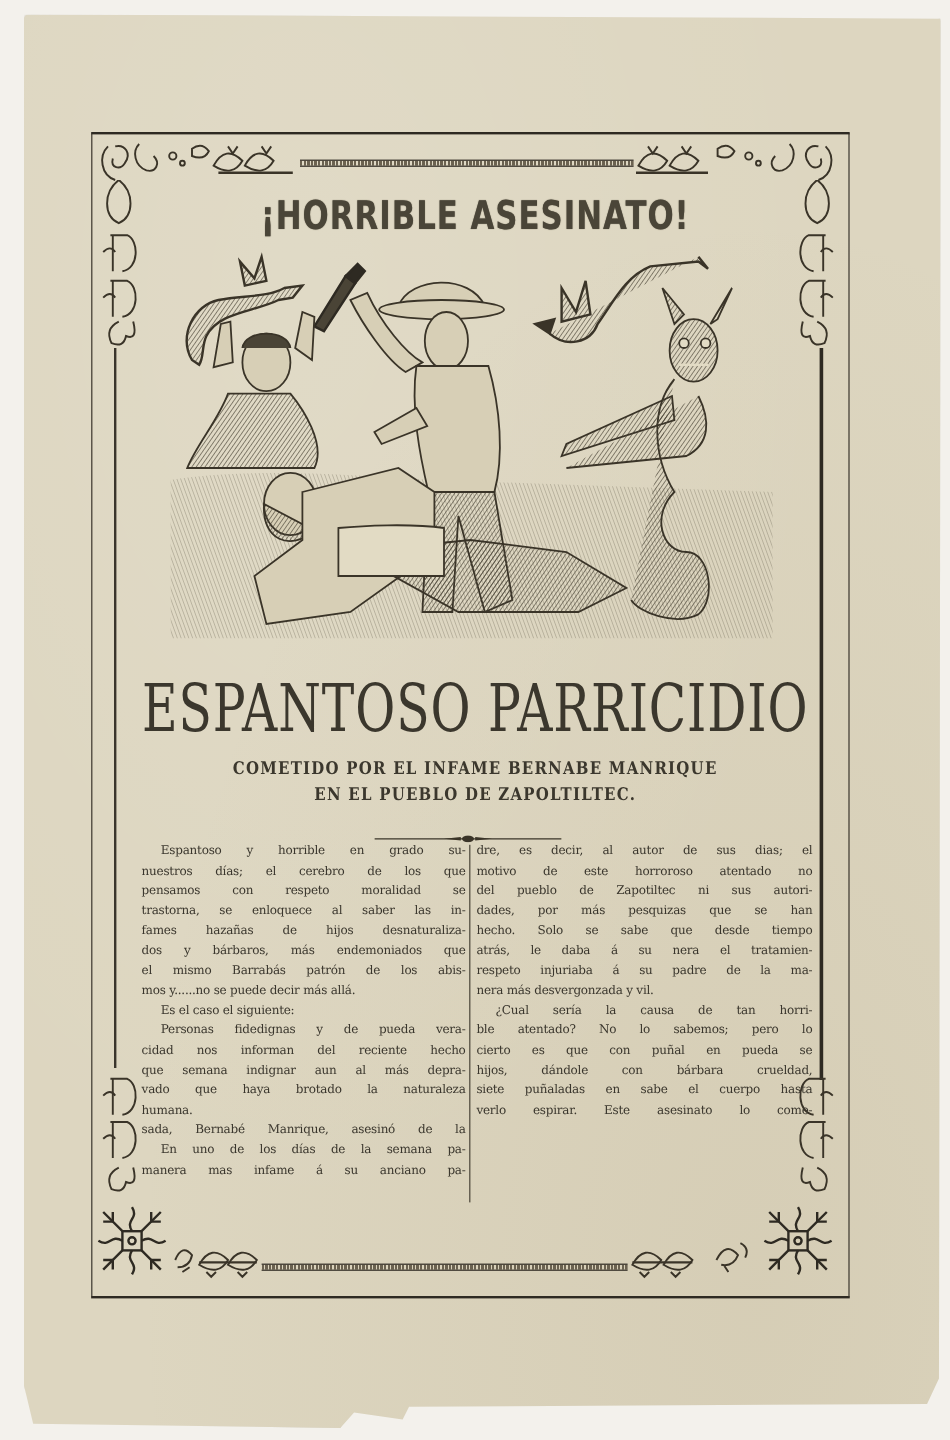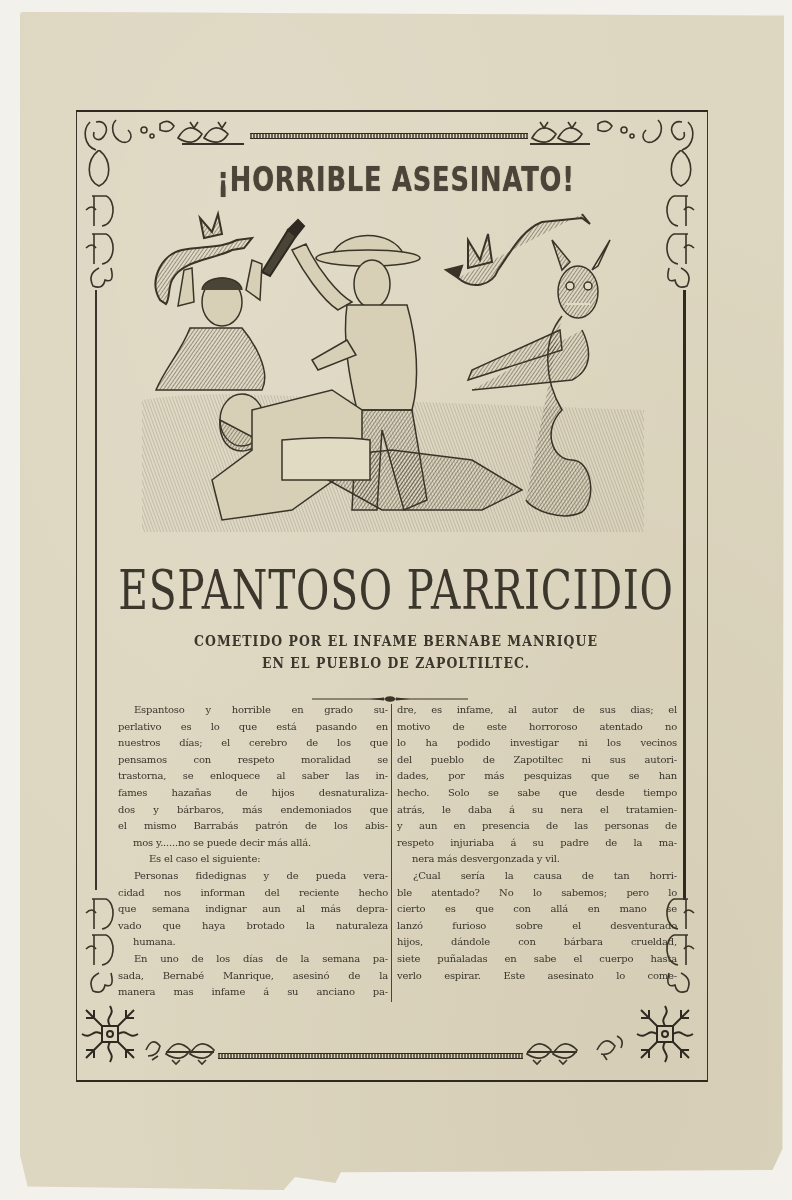--- a/index.html
+++ b/index.html
@@ -74,21 +74,21 @@
     position:absolute; left:312px; top:687px; width:156px; height:6px;
   }
   .divider svg { width:100%; height:100%; }
 
   .col {
     position:absolute; top:702px; font-family:"DejaVu Serif", serif;
     font-size:10px; line-height:16.6px; color:#3a362d; text-align:justify;
     text-align-last:justify; letter-spacing:-0.2px;
   }
   .col .line { display:block; text-align:justify; text-align-last:justify; white-space:nowrap; height:16.6px; }
-  .col .line.last { text-align-last:left;margin-left:15px; }
+  .col .line.last { text-align-last:left; }
   .col-left { left:118px; width:270px; }
   .col-right { left:397px; width:280px; }
   .col-sep {
     position:absolute; left:391px; top:704px; width:1px; height:298px;
     background:#4a4538;
   }
   .indent { padding-left:16px; }
 </style>
 </head>
 <body>
@@ -297,50 +297,46 @@
 <div class="divider">
   <svg viewBox="0 0 156 6" preserveAspectRatio="none">
     <path d="M0 3 H156" stroke="#3a3428" stroke-width="1"></path>
     <path d="M58 3 L 72 1.5 L 72 4.5 Z M98 3 L 84 1.5 L 84 4.5 Z" fill="#3a3428"></path>
     <ellipse cx="78" cy="3" rx="5" ry="2.8" fill="#3a3428"></ellipse>
   </svg>
 </div>
 
 <div class="col col-left" id="col-left">
     <span class="line indent">Espantoso y horrible en grado su-</span>
-    <span class="line">perlativo es lo que está pasando en</span>
     <span class="line">nuestros días; el cerebro de los que</span>
     <span class="line">pensamos con respeto moralidad se</span>
     <span class="line">trastorna, se enloquece al saber las in-</span>
     <span class="line">fames hazañas de hijos desnaturaliza-</span>
     <span class="line">dos y bárbaros, más endemoniados que</span>
     <span class="line">el mismo Barrabás patrón de los abis-</span>
     <span class="line last">mos y......no se puede decir más allá.</span>
     <span class="line indent last">Es el caso el siguiente:</span>
     <span class="line indent">Personas fidedignas y de pueda vera-</span>
     <span class="line">cidad nos informan del reciente hecho</span>
     <span class="line">que semana indignar aun al más depra-</span>
     <span class="line">vado que haya brotado la naturaleza</span>
     <span class="line last">humana.</span>
+    <span class="line">sada, Bernabé Manrique, asesinó de la</span>
     <span class="line indent">En uno de los días de la semana pa-</span>
-    <span class="line">sada, Bernabé Manrique, asesinó de la</span>
     <span class="line">manera mas infame á su anciano pa-</span>
   </div>
 <div class="col-sep"></div>
 <div class="col col-right" id="col-right">
-    <span class="line">dre, es infame, al autor de sus dias; el</span>
+    <span class="line">dre, es decir, al autor de sus dias; el</span>
     <span class="line">motivo de este horroroso atentado no</span>
-    <span class="line">lo ha podido investigar ni los vecinos</span>
     <span class="line">del pueblo de Zapotiltec ni sus autori-</span>
     <span class="line">dades, por más pesquizas que se han</span>
     <span class="line">hecho. Solo se sabe que desde tiempo</span>
     <span class="line">atrás, le daba á su nera el tratamien-</span>
-    <span class="line">y aun en presencia de las personas de</span>
     <span class="line">respeto injuriaba á su padre de la ma-</span>
     <span class="line last">nera más desvergonzada y vil.</span>
     <span class="line indent">¿Cual sería la causa de tan horri-</span>
     <span class="line">ble atentado? No lo sabemos; pero lo</span>
-    <span class="line">cierto es que con allá en mano se</span>
-    <span class="line">lanzó furioso sobre el desventurado</span>
+    <span class="line">cierto es que con puñal en pueda se</span>
     <span class="line">hijos, dándole con bárbara crueldad,</span>
     <span class="line">siete puñaladas en sabe el cuerpo hasta</span>
     <span class="line">verlo espirar. Este asesinato lo come-</span>
   </div>
 
 </body></html>

